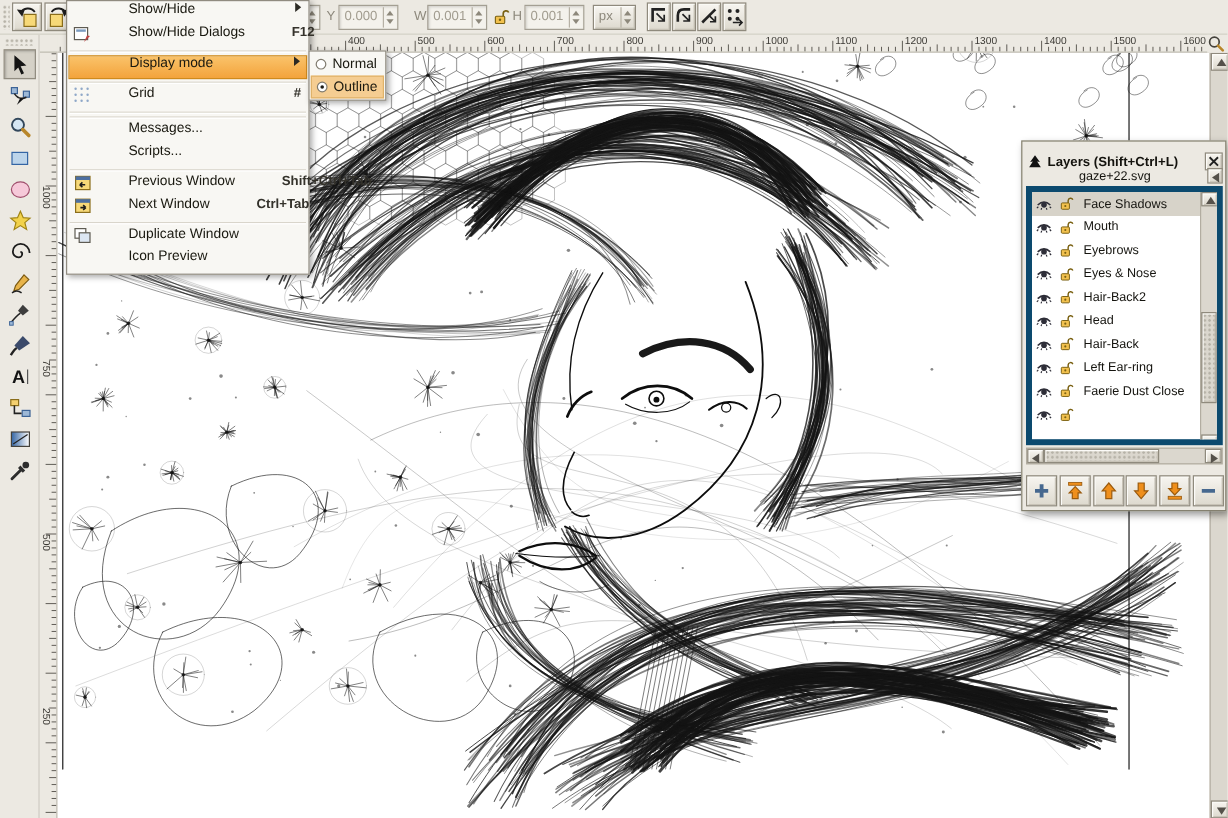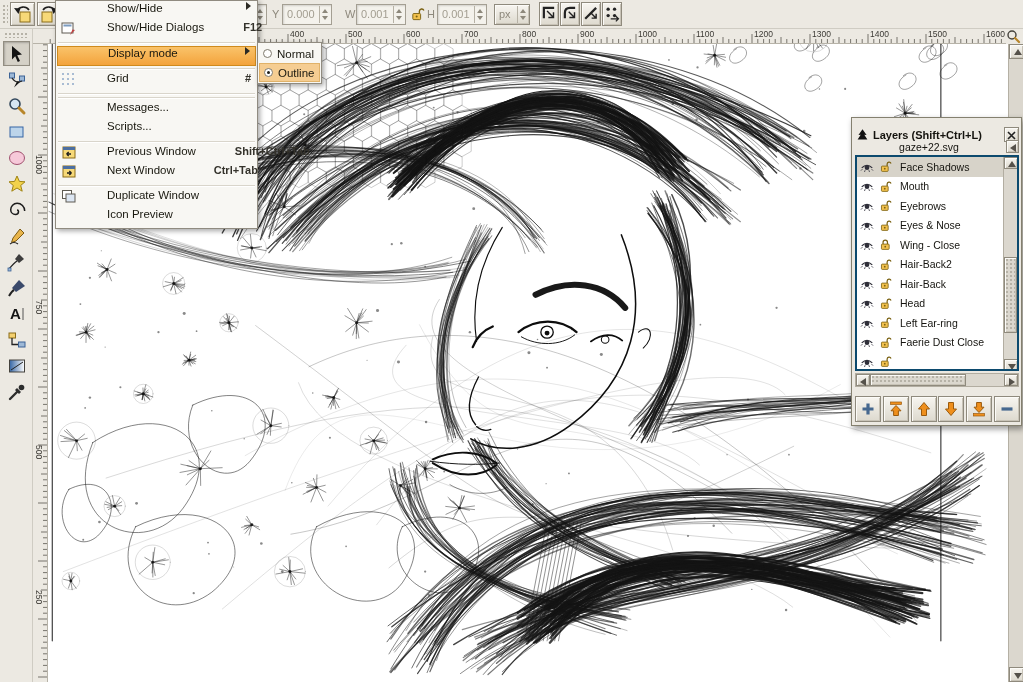--- a/index.html
+++ b/index.html
@@ -67,21 +67,21 @@
 
   
   #layers { left:851px; top:117px; width:171px; height:309px; background:#ece9e2; border:1px solid #84806f;
             box-shadow:2px 3px 6px rgba(0,0,0,.4); z-index:30; }
   #lp-title { display:flex; align-items:center; height:19px; padding:14px 2px 0 4px; }
   #lp-title .t { font-size:11px; font-weight:bold; color:#14130e; white-space:nowrap; }
   #lp-close { margin-left:auto; width:15px; height:15px; position:relative; }
   #lp-tab { display:flex; align-items:flex-end; height:16px; }
   #lp-tab .t { flex:1; text-align:center; font-size:10.5px; color:#14130e; }
   #lp-tabarrow { width:13px; height:13px; margin-right:2px; position:relative; flex:0 0 13px; }
-  #lp-list { position:relative; left:3px; top:2px; width:164px; height:216px; background:#fff; border:2px solid #0c4a6e;
+  #lp-list { position:relative; left:3px; top:2px; width:164px; height:216px; background:#fff; border:5px solid #0c4a6e;
              overflow:hidden; }
   .lrow { display:flex; align-items:center; height:19.5px; padding-left:3px; }
   .lrow.sel { background:#d7d3c9; }
   .lrow .nm { font-size:10.5px; color:#15140f; margin-left:8px; white-space:nowrap; }
   .ico { width:14px; height:14px; flex:0 0 14px; }
   .ico.lk { margin-left:5px; width:13px; height:13px; flex-basis:13px; }
   #lp-vsb { position:absolute; right:0; top:0; width:14px; height:214px; background:#dbd7ce; border-left:1px solid #b2ada1; }
   #lp-vthumb { position:absolute; left:0px; top:100px; width:13px; height:76px; }
   #lp-hsb { position:relative; left:3px; top:4px; width:164px; height:14px; background:#dbd7ce; border:1px solid #b2ada1; }
   #lp-hthumb { position:absolute; left:14px; top:0px; width:96px; height:12px; }
@@ -1592,50 +1592,41 @@
         <svg class="ico lk">
             <use href="#i-lock-open"></use>
           </svg>
         <span class="nm">Eyes &amp; Nose</span>
       </div>
       <div class="lrow">
         <svg class="ico">
             <use href="#i-eye"></use>
           </svg>
         <svg class="ico lk">
-            <use href="#i-lock-closed"></use>
-          </svg>
-        <span class="nm">Wing - Close</span>
+            <use href="#i-lock-open"></use>
+          </svg>
+        <span class="nm">Hair-Back2</span>
       </div>
       <div class="lrow">
         <svg class="ico">
             <use href="#i-eye"></use>
           </svg>
         <svg class="ico lk">
             <use href="#i-lock-open"></use>
           </svg>
-        <span class="nm">Hair-Back2</span>
+        <span class="nm">Head</span>
       </div>
       <div class="lrow">
         <svg class="ico">
             <use href="#i-eye"></use>
           </svg>
         <svg class="ico lk">
             <use href="#i-lock-open"></use>
           </svg>
         <span class="nm">Hair-Back</span>
-      </div>
-      <div class="lrow">
-        <svg class="ico">
-            <use href="#i-eye"></use>
-          </svg>
-        <svg class="ico lk">
-            <use href="#i-lock-open"></use>
-          </svg>
-        <span class="nm">Head</span>
       </div>
       <div class="lrow">
         <svg class="ico">
             <use href="#i-eye"></use>
           </svg>
         <svg class="ico lk">
             <use href="#i-lock-open"></use>
           </svg>
         <span class="nm">Left Ear-ring</span>
       </div>

